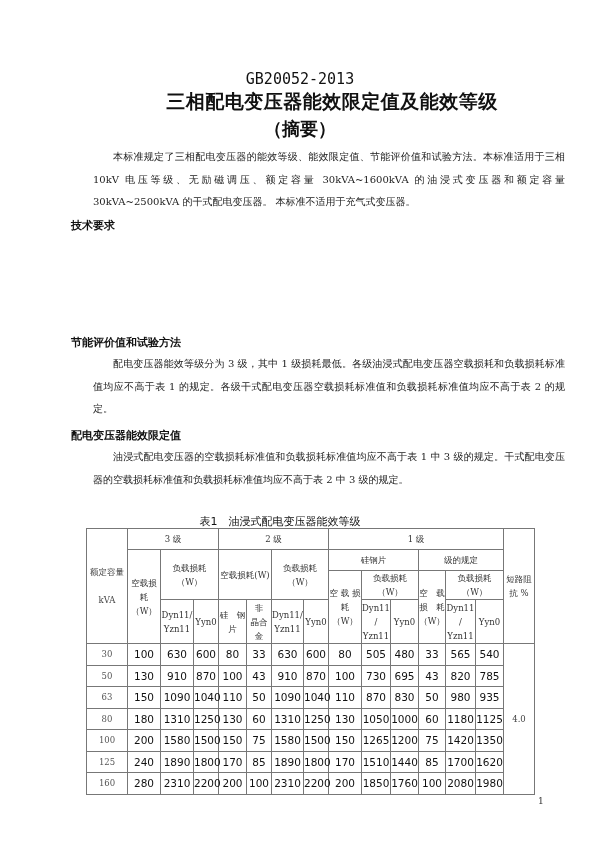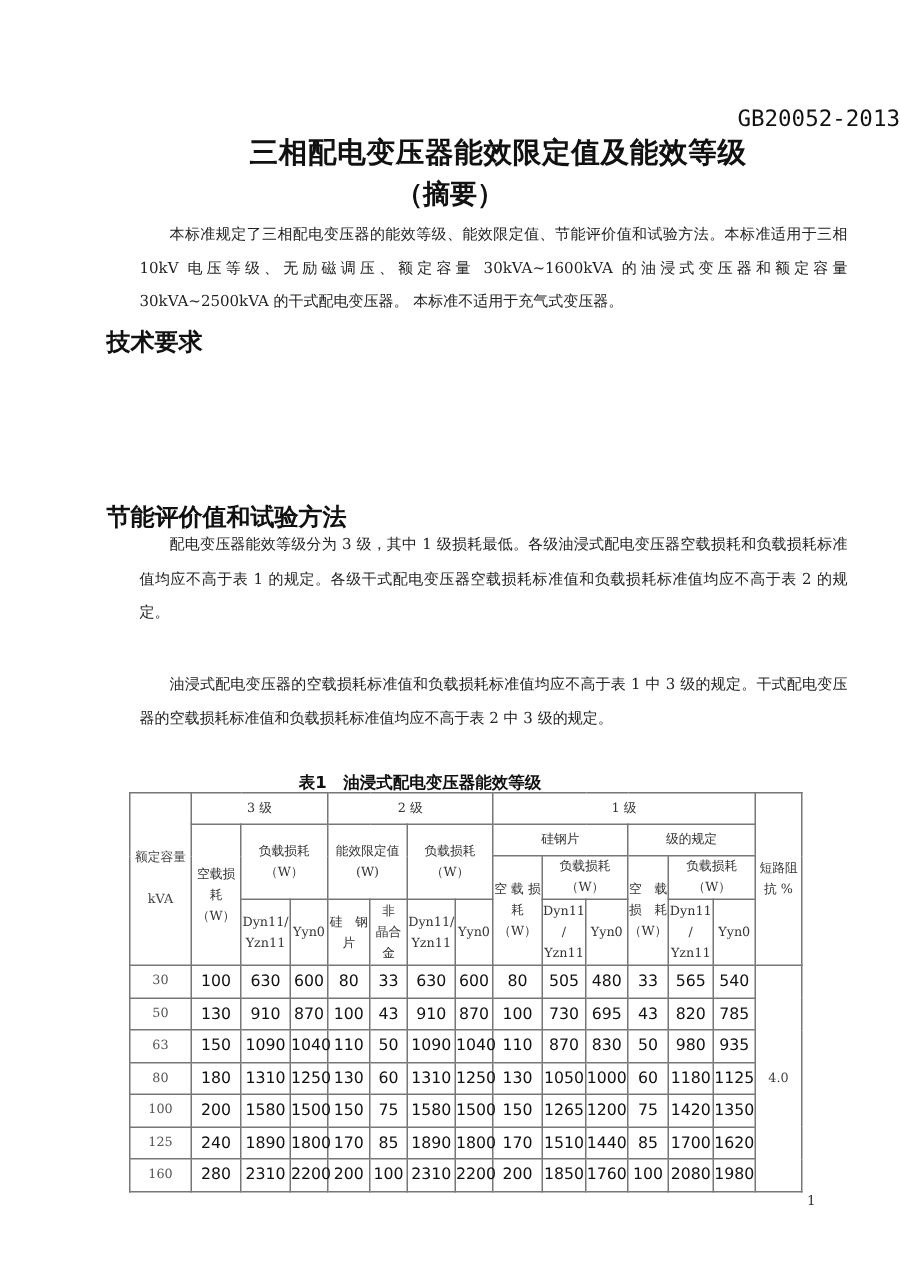--- a/index.html
+++ b/index.html
@@ -1,33 +1,33 @@
 <!DOCTYPE html>
 <html><head>
 <meta charset="utf-8">
 <style>
   html, body { margin:0; padding:0; background:#ffffff; }
   body { width:600px; height:850px; position:relative; overflow:hidden; color:#1a1a1a;
          font-family: "DejaVu Serif", "Liberation Serif", serif; }
   .page { position:absolute; left:0; top:0; width:600px; height:850px; }
-  .code { position:absolute; top:70px; left:0; width:600px; text-align:right;
+  .code { position:absolute; top:70px; left:0; width:600px; text-align:center;
           font-family:"DejaVu Sans Mono","Liberation Mono",monospace; font-size:15px; color:#111; }
   .title { position:absolute; top:89px; left:16px; width:600px; text-align:center;
            font-size:19px; font-weight:bold; letter-spacing:0.5px; color:#111;
            font-family:Liberation Sans, sans-serif;margin-left:16px; }
   .subtitle { position:absolute; top:117px; left:0; width:600px; text-align:center;
               font-size:18px; font-weight:bold; color:#111;
               font-family:"DejaVu Sans","Liberation Sans",sans-serif; }
   .para { position:absolute; left:71px; width:472px; font-size:10px; line-height:22.5px;
           text-align:justify; color:#222;margin-left:22px; }
   .para.indent { text-indent:2em; }
-  .heading { position:absolute; left:71px; font-size:16px; font-weight:bold; color:#111;
+  .heading { position:absolute; left:71px; font-size:11px; font-weight:bold; color:#111;
              font-family:"DejaVu Sans","Liberation Sans",sans-serif; }
   .table-caption { position:absolute; top:514px; left:0; width:560px; text-align:center;
-                   font-size:11px; font-weight:bold; color:#111;
+                   font-size:11px; font-weight:normal; color:#111;
                    font-family:"DejaVu Sans","Liberation Sans",sans-serif; }
   table.t1 { position:absolute; top:528px; left:86px; width:448px; border-collapse:collapse;
              table-layout:fixed; }
   table.t1 td { border:1px solid #777; text-align:center; vertical-align:middle; padding:0;
                 font-size:8.5px; line-height:14px; color:#333; }
   table.t1 td.hd { font-size:8.5px;margin-left:48px; }
   table.t1 td.num { font-family:"DejaVu Sans","Liberation Sans",sans-serif; font-size:10.5px; color:#111; height:20.5px; }
   table.t1 td.cap { font-size:8.5px; color:#444; }
   .pagenum { position:absolute; top:796px; left:538px; font-size:9px; color:#333; }
 </style>
@@ -39,20 +39,21 @@
   <div class="title">三相配电变压器能效限定值及能效等级</div>
   <div class="subtitle">（摘要）</div>
 
   <div class="para indent" style="top:146px;">本标准规定了三相配电变压器的能效等级、能效限定值、节能评价值和试验方法。本标准适用于三相 10kV 电压等级、无励磁调压、额定容量 30kVA~1600kVA 的油浸式变压器和额定容量 30kVA~2500kVA 的干式配电变压器。 本标准不适用于充气式变压器。</div>
 
   <div class="heading" style="top:218px;">技术要求</div>
 
   <div class="heading" style="top:335px;">节能评价值和试验方法</div>
   <div class="para indent" style="top:353px;">配电变压器能效等级分为 3 级，其中 1 级损耗最低。各级油浸式配电变压器空载损耗和负载损耗标准值均应不高于表 1 的规定。各级干式配电变压器空载损耗标准值和负载损耗标准值均应不高于表 2 的规定。</div>
 
+  <div class="heading" style="top:428px;">配电变压器能效限定值</div>
   <div class="para indent" style="top:446px;">油浸式配电变压器的空载损耗标准值和负载损耗标准值均应不高于表 1 中 3 级的规定。干式配电变压器的空载损耗标准值和负载损耗标准值均应不高于表 2 中 3 级的规定。</div>
 
   <div class="table-caption">表1　油浸式配电变压器能效等级</div>
 
   <table class="t1">
     <colgroup>
       <col style="width:41px">
         <col style="width:33px">
         <col style="width:33px">
         <col style="width:25px">
@@ -75,21 +76,21 @@
         <span>kVA</span>
       </td>
       <td class="hd" colspan="3">3 级</td>
       <td class="hd" colspan="4">2 级</td>
       <td class="hd" colspan="6">1 级</td>
       <td class="hd" rowspan="4">短路阻抗 %</td>
     </tr>
     <tr style="height:21px;">
       <td class="hd" rowspan="3">空载损耗（W）</td>
       <td class="hd" colspan="2" rowspan="2">负载损耗（W）</td>
-      <td class="hd" colspan="2" rowspan="2">能效限定值(W)</td>
+      <td class="hd" colspan="2" rowspan="2">空载损耗(W)</td>
       <td class="hd" colspan="2" rowspan="2">负载损耗（W）</td>
       <td class="hd" colspan="3">硅钢片</td>
       <td class="hd" colspan="3">级的规定</td>
     </tr>
     <tr style="height:21px;">
       <td class="hd" rowspan="2">空 载 损耗（W）</td>
       <td class="hd" colspan="2">负载损耗（W）</td>
       <td class="hd" rowspan="2">空　载损　耗（W）</td>
       <td class="hd" colspan="2">负载损耗（W）</td>
     </tr>

